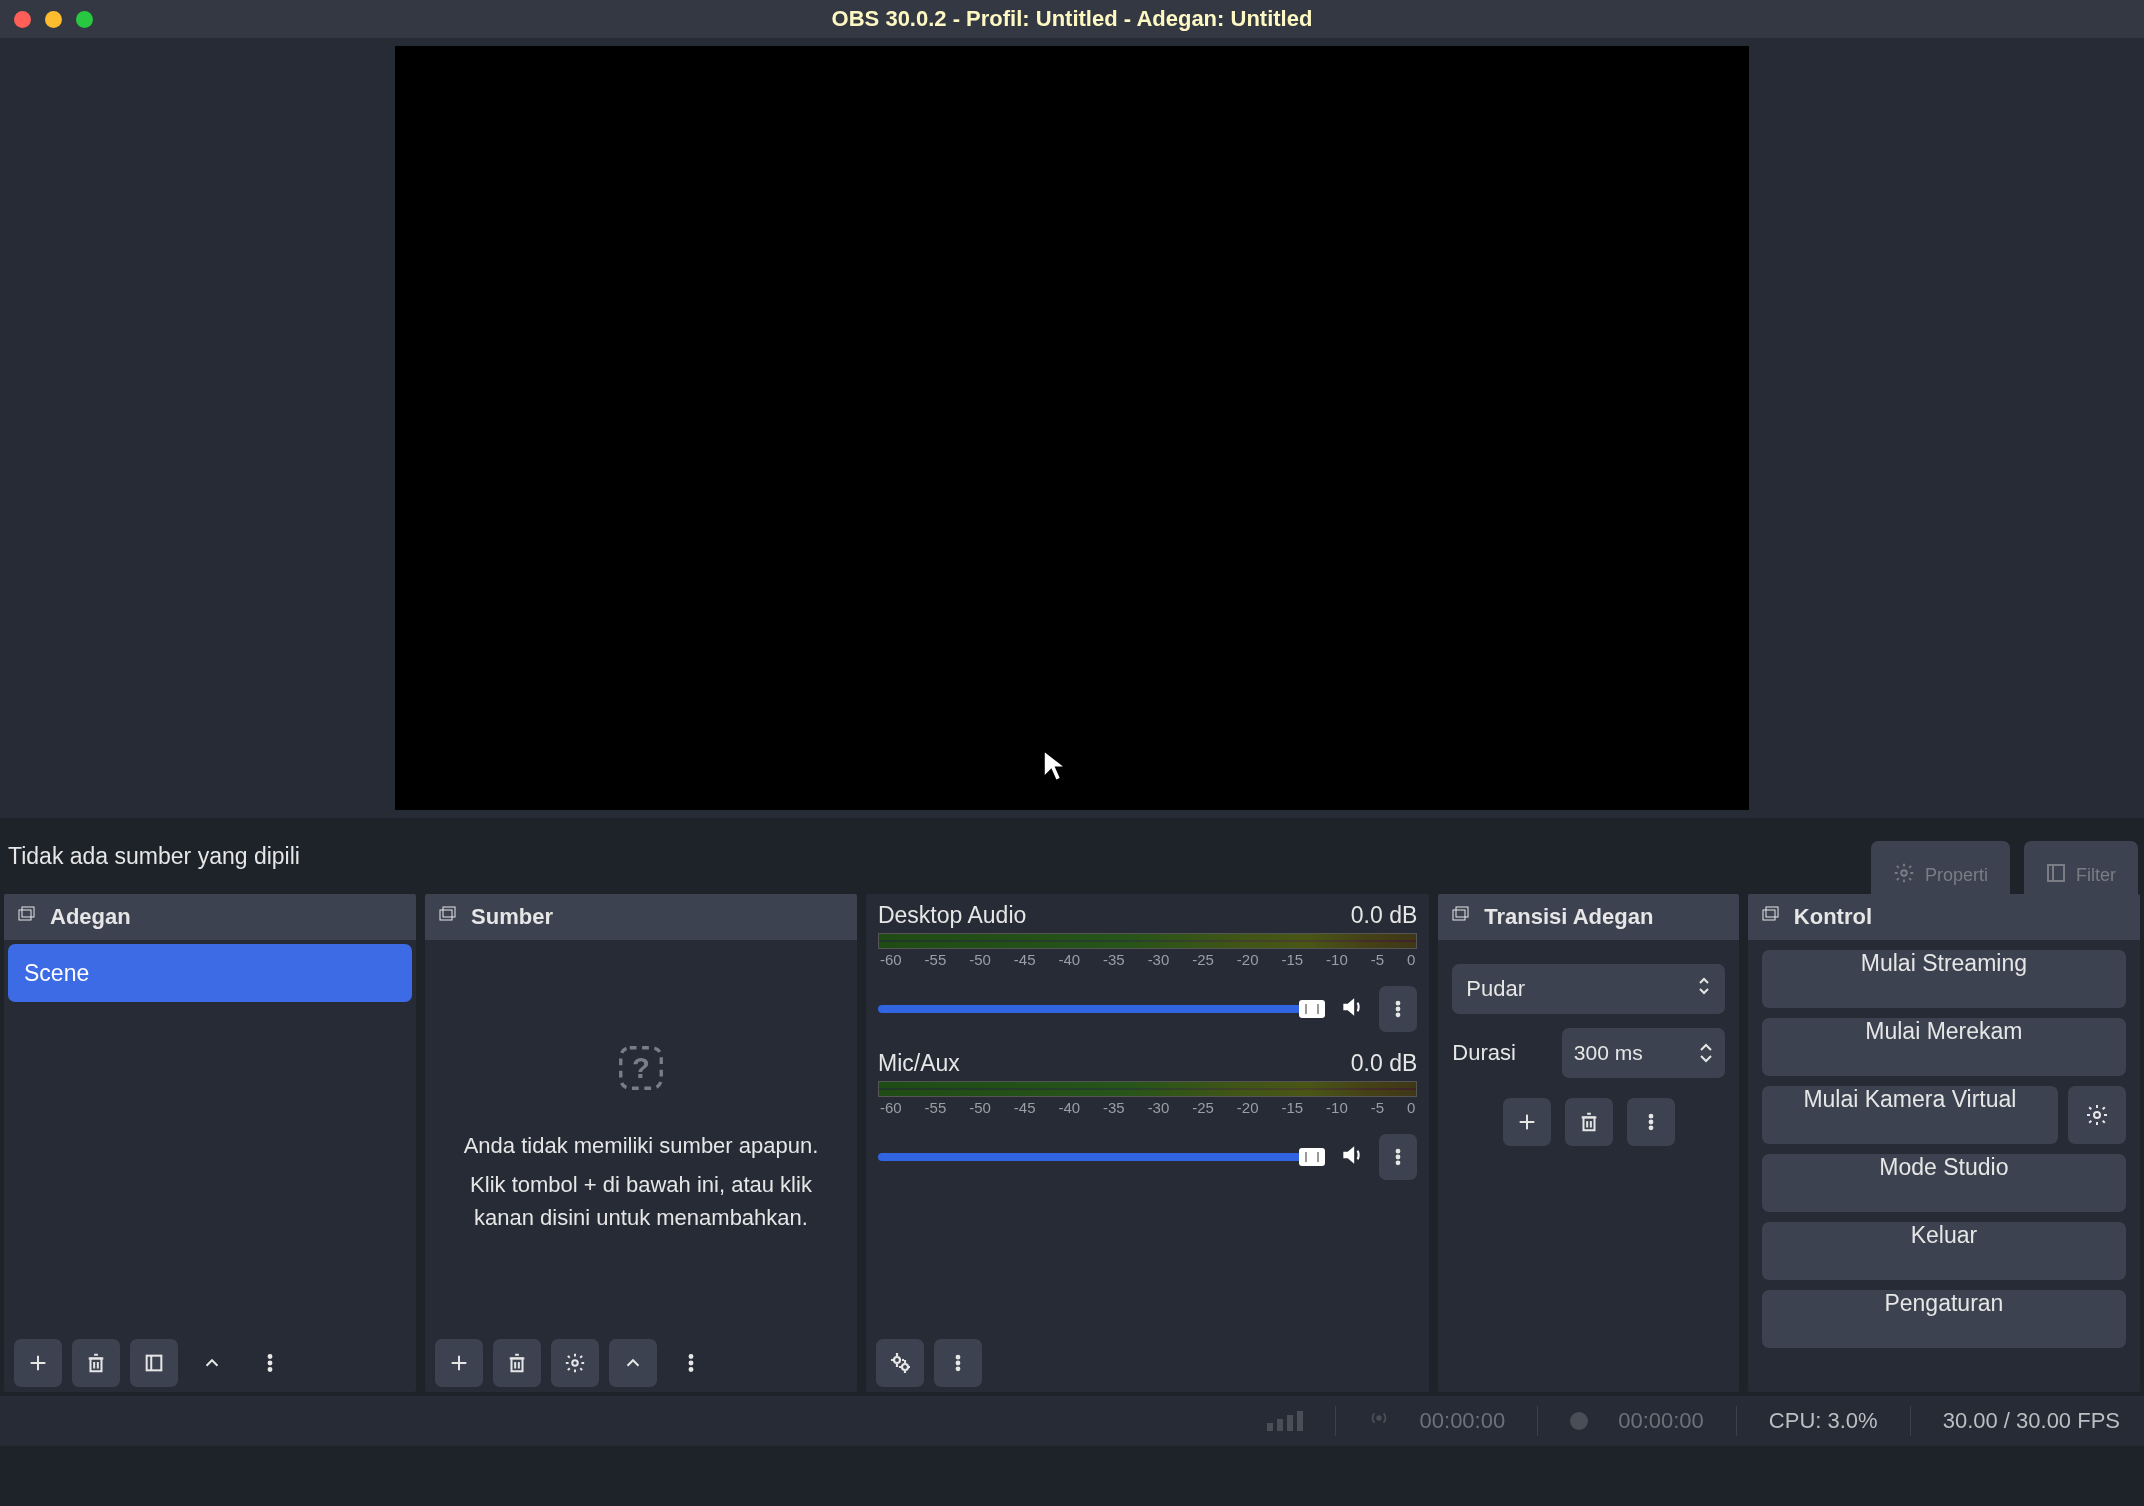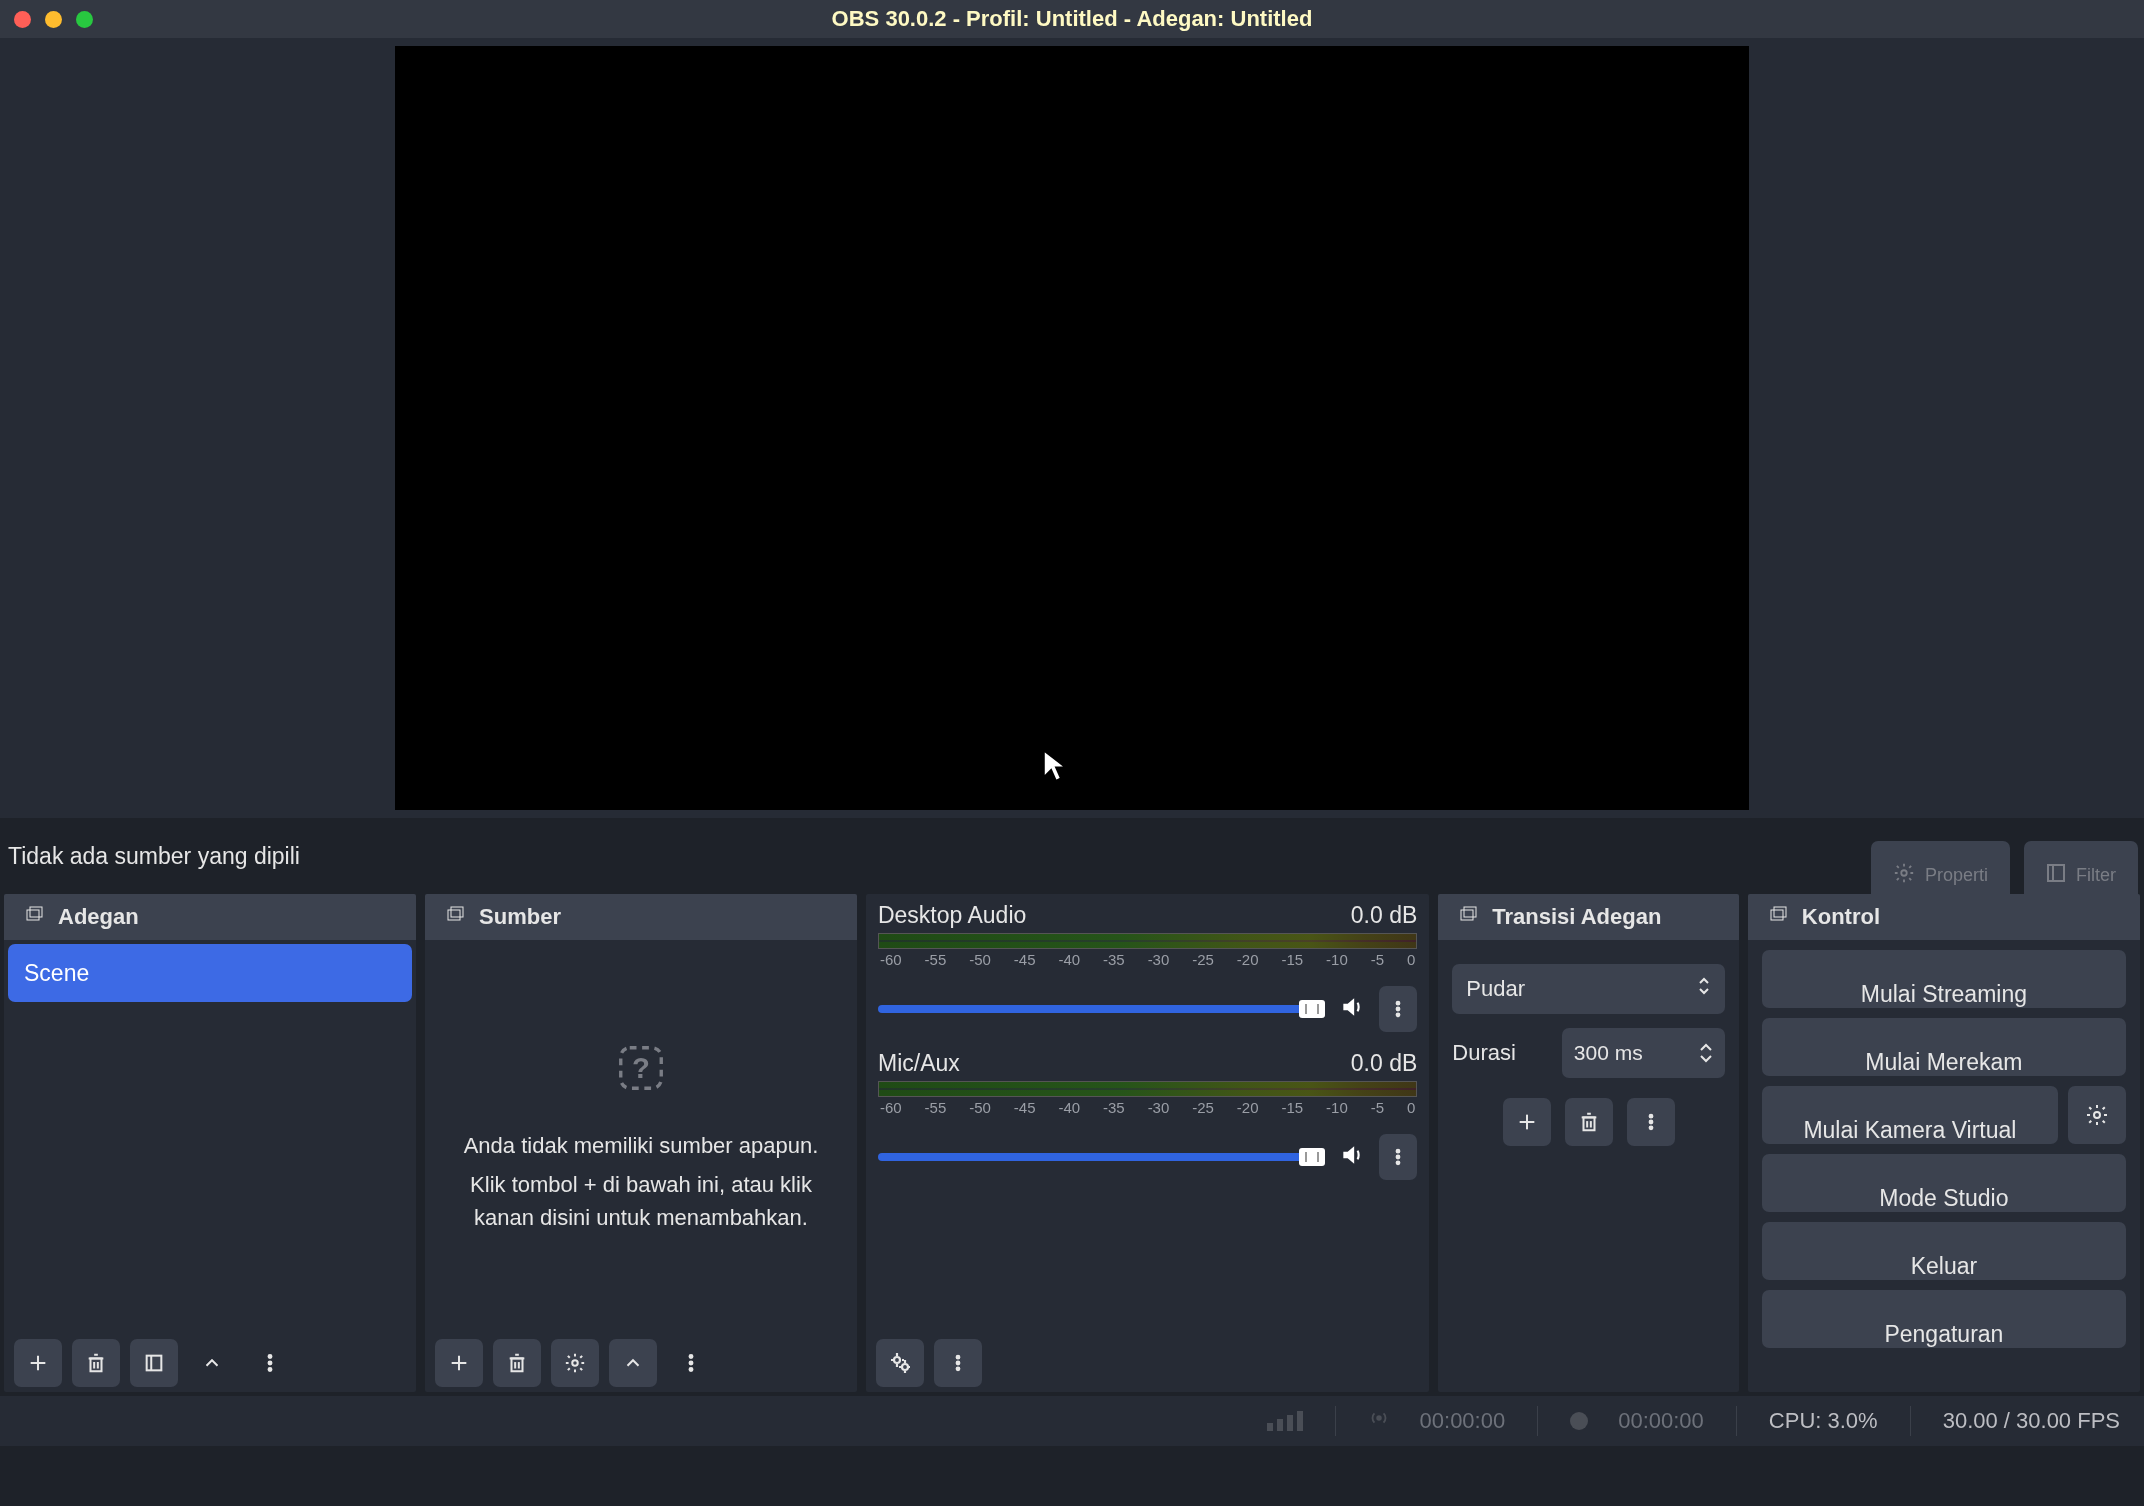--- a/index.html
+++ b/index.html
@@ -20,21 +20,21 @@
   
   .propbar { height:76px; background:#1e2229; display:flex; align-items:center; padding:0 6px; gap:14px; }
   .propbar .msg { font-size:23px; color:#e6e6e6; margin-right:auto; padding-left:2px;}
   .btn { display:inline-flex; align-items:center; gap:10px; background:#3c424f; color:#d9dadd; border:none; border-radius:7px; padding:8px 22px; font-size:18px; cursor:pointer; height:68px;margin-top:38px;}
   .btn.disabled { color:#7a7d85; }
 
   
   .docks { display:flex; gap:9px; padding:0 4px; height:498px; }
   .dock { background:#262b35; display:flex; flex-direction:column; border-radius:2px; overflow:hidden; }
   .dock.adegan{width:414px;} .dock.sumber{width:434px;} .dock.mixer{width:566px;} .dock.trans{width:302px;} .dock.kontrol{width:394px;}
-  .dock-head { height:46px; background:#3c424f; display:flex; align-items:center; gap:14px; padding:0 20px; font-size:22px; font-weight:700; color:#e6e6e6;text-align:right; }
+  .dock-head { height:46px; background:#3c424f; display:flex; align-items:center; gap:14px; padding:0 12px; font-size:22px; font-weight:700; color:#e6e6e6;text-align:right; }
   .pop-icon svg { width:20px; height:20px; }
   .dock-body { flex:1; padding:0; position:relative; display:flex; flex-direction:column; }
   .dock-foot { height:58px; display:flex; align-items:center; padding:0 10px; gap:10px; }
 
   
   .scene-item { margin:4px; height:58px; background:#3d6ae5; border-radius:7px; display:flex; align-items:center; padding:0 16px; font-size:23px; color:#fff; }
 
   
   .empty { flex:1; display:flex; flex-direction:column; align-items:center; justify-content:center; gap:6px; padding:0 16px; text-align:center; }
   .qicon { width:54px; height:54px; margin-bottom:28px;}
@@ -63,21 +63,21 @@
   .select { height:50px; background:#3c424f; border-radius:7px; display:flex; align-items:center; justify-content:space-between; padding:0 14px; font-size:22px; }
   .spin { display:flex; align-items:center; gap:14px; }
   .spin label { font-size:22px; }
   .spinbox { height:50px; background:#3c424f; border-radius:7px; display:flex; align-items:center; padding:0 12px; gap:12px; flex:1; font-size:21px;margin-left:32px;}
   .spin-btns { display:flex; flex-direction:column; gap:2px; margin-left:auto;}
   .spin-btns svg{width:14px;height:10px;}
   .trans-actions { display:flex; gap:14px; justify-content:center; margin-top:6px;}
 
   
   .ctrl-body { padding:10px 14px; display:flex; flex-direction:column; gap:10px; }
-  .ctrl-btn { height:58px; background:#3c424f; border:none; border-radius:7px; font-size:23px; color:#e6e6e6; cursor:pointer; display:flex; align-items:flex-end; justify-content:center;}
+  .ctrl-btn { height:58px; background:#3c424f; border:none; border-radius:7px; font-size:23px; color:#e6e6e6; cursor:pointer; display:flex; align-items:flex-start; justify-content:center;}
   .ctrl-row { display:flex; gap:10px; }
   .ctrl-row .ctrl-btn { flex:1; }
   .gear-btn { width:58px; height:58px; background:#3c424f; border-radius:7px; display:flex; align-items:center; justify-content:center; cursor:pointer; border:none;}
 
   
   .status { height:50px; background:#262b35; display:flex; align-items:center; gap:30px; padding:0 24px; font-size:22px; color:#bdbec3; margin-top:4px; }
   .status .grow{margin-left:auto;}
   .bars { display:inline-flex; gap:4px; align-items:flex-end;}
   .bars span{width:6px;background:#4a4e56;display:inline-block;}
   .circle{width:18px;height:18px;border-radius:50%;background:#4a4e56;display:inline-block;}

